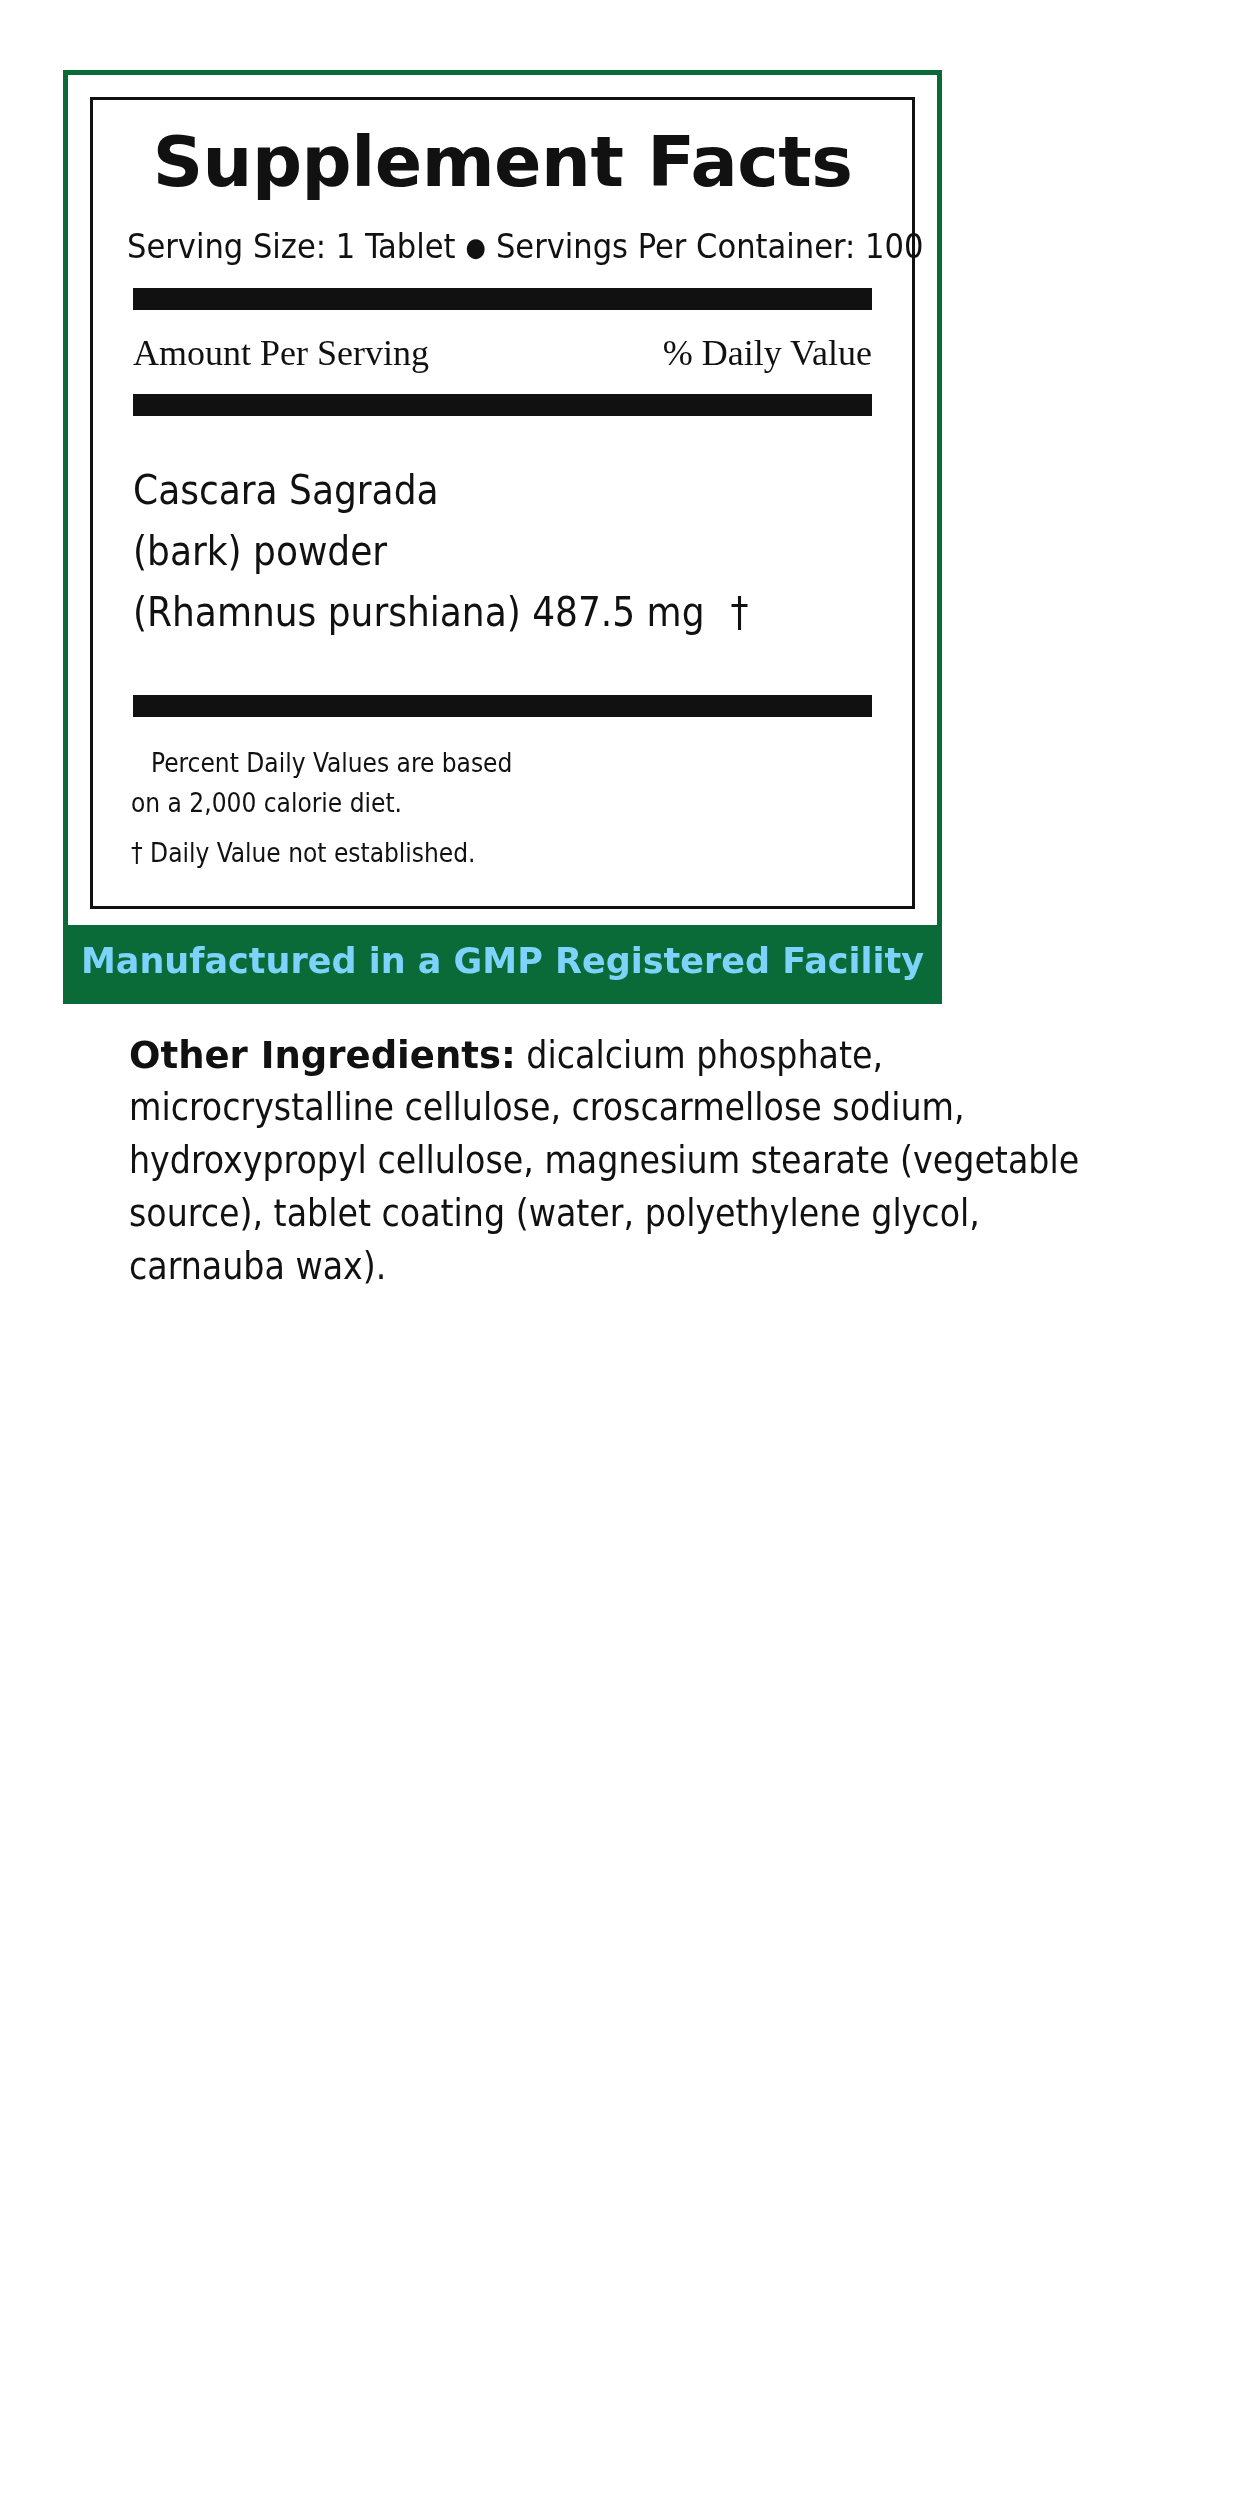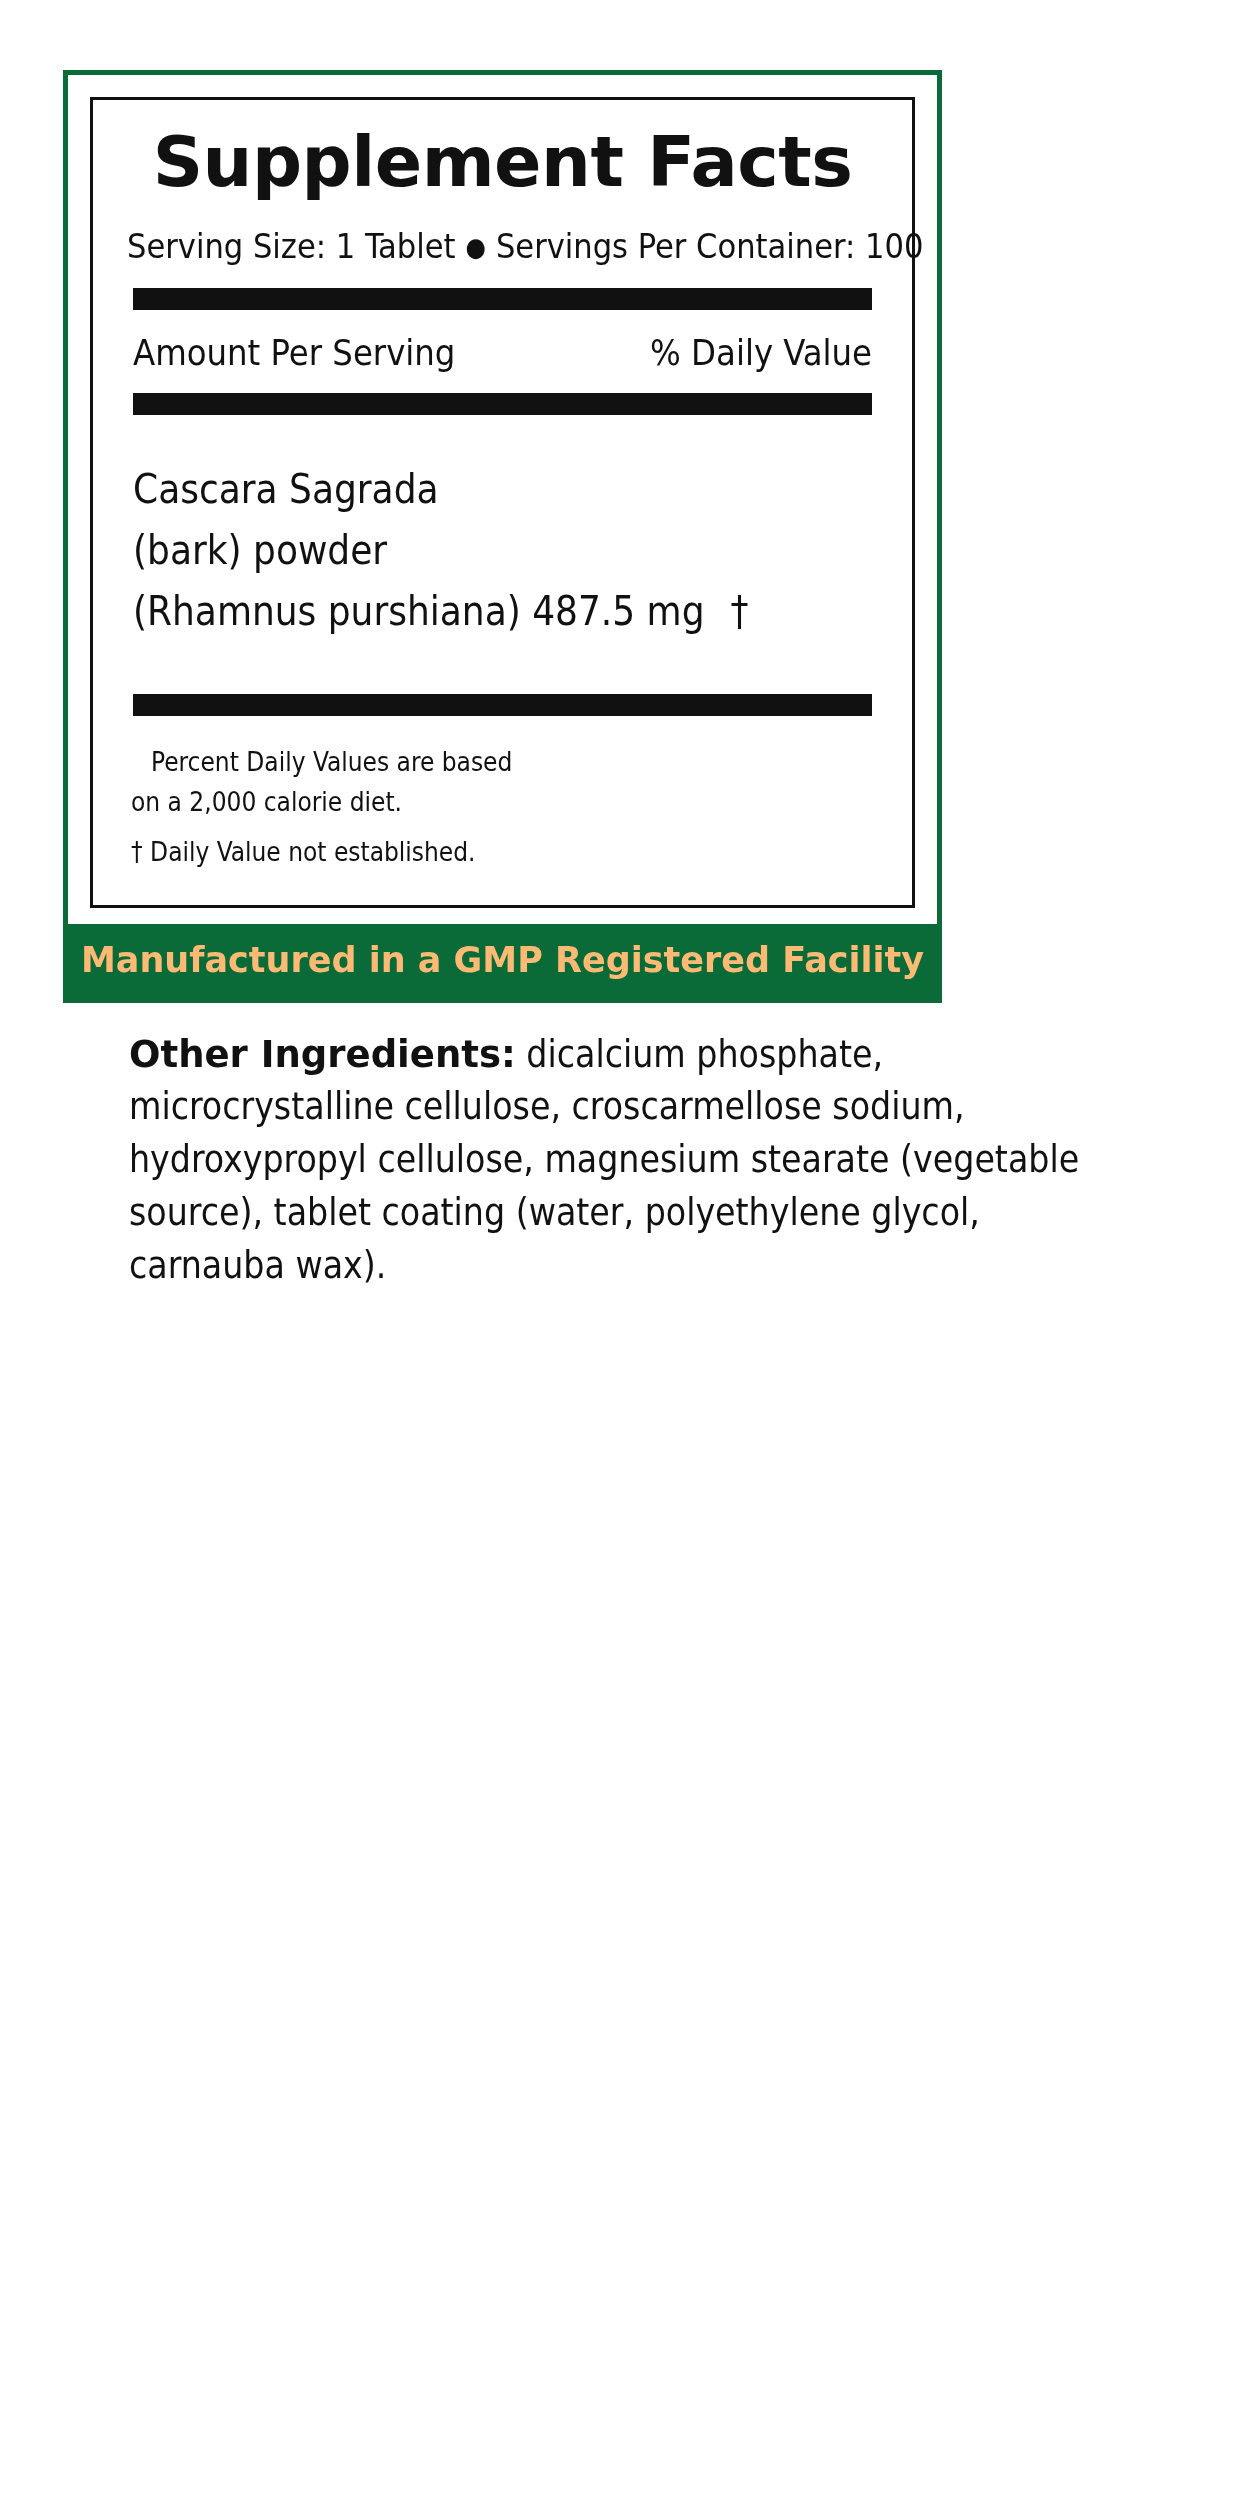--- a/index.html
+++ b/index.html
@@ -74,20 +74,21 @@
   .rule-thick.third {
     margin-top: 52px;
   }
 
   .row-headers {
     display: flex;
     justify-content: space-between;
     align-items: baseline;
     font-size: 36px;
     padding: 22px 6px 0 6px;
+    font-family: Liberation Serif, serif;
   }
 
   .ingredient-block {
     padding: 44px 6px 0 6px;
     font-size: 40px;
     line-height: 1.52;
   }
   .ingredient-block .line {
     white-space: nowrap;
   }
@@ -106,21 +107,21 @@
   .footnotes .fn-line {
     margin: 0;
   }
   .footnotes .fn-spacer {
     height: 10px;
   }
 
   
   .gmp-banner {
     background: #0b6b38;
-    color: #fdba74;
+    color: #7dd3fc;
     font-family: "DejaVu Sans", "Liberation Sans", sans-serif;
     font-weight: bold;
     font-size: 35px;
     text-align: center;
     padding: 16px 0 18px 0;
     letter-spacing: 0px;
   }
 
   .other-ingredients {
     margin: 26px 0 0 66px;

